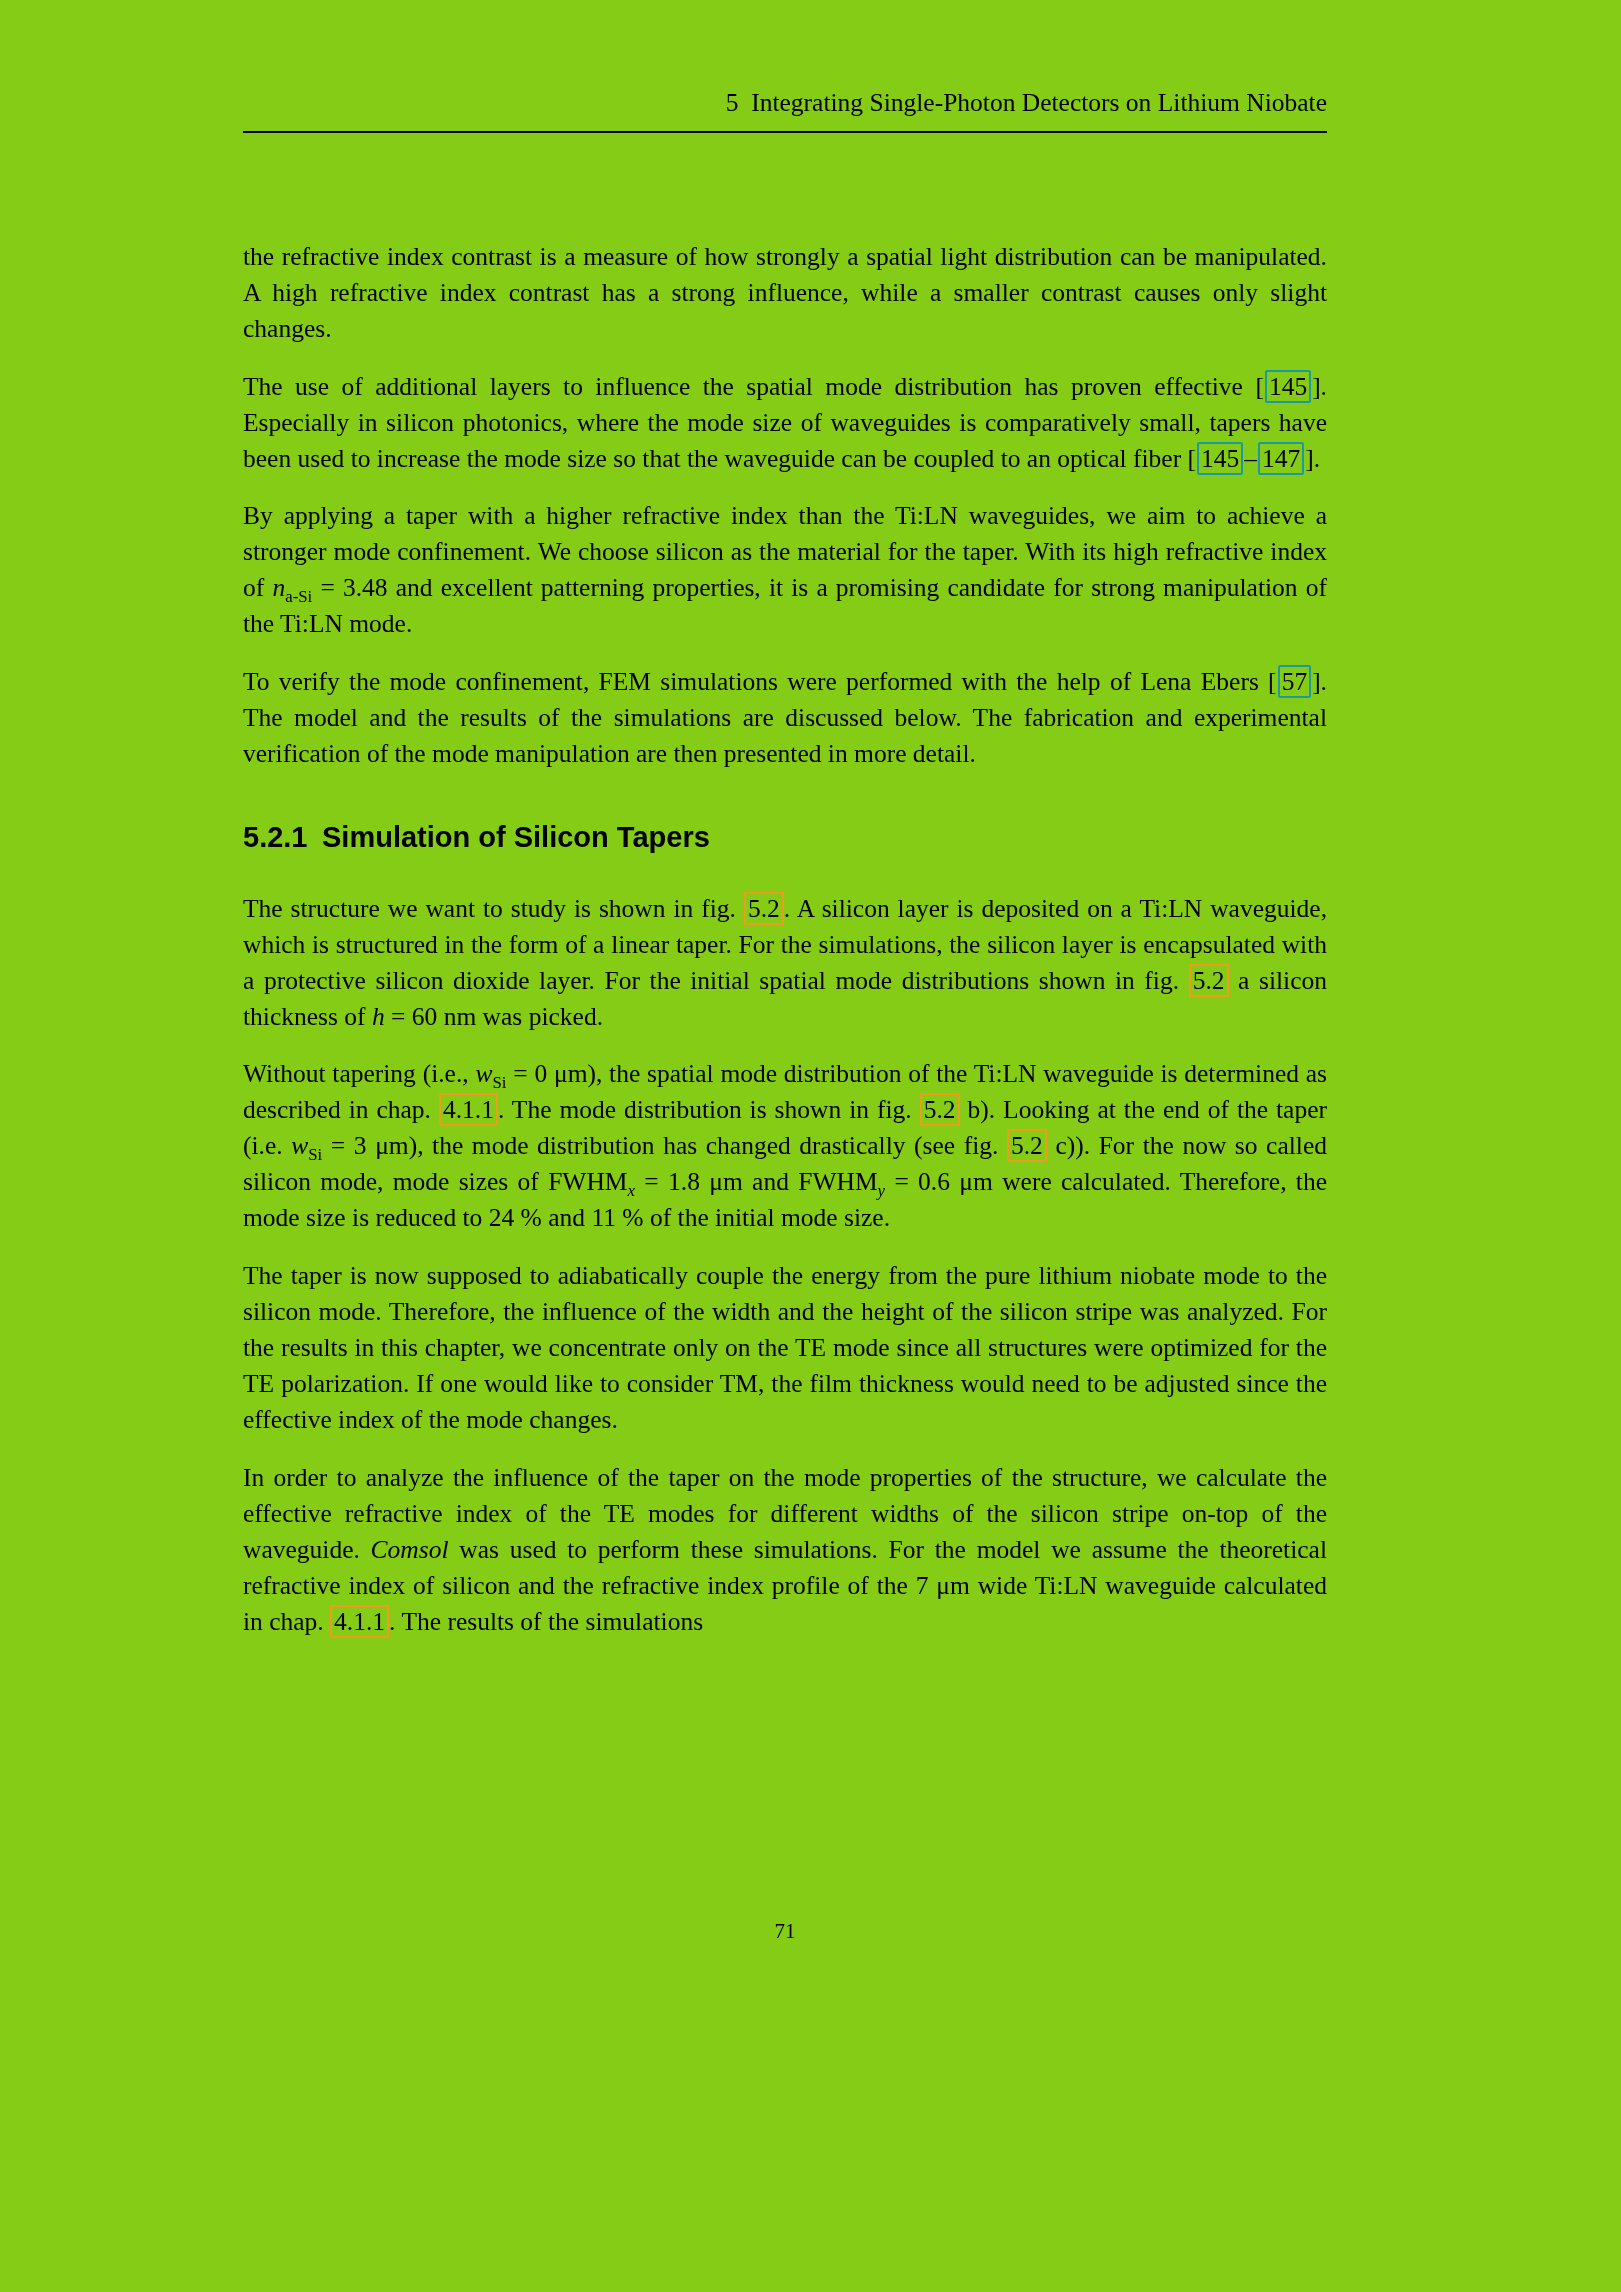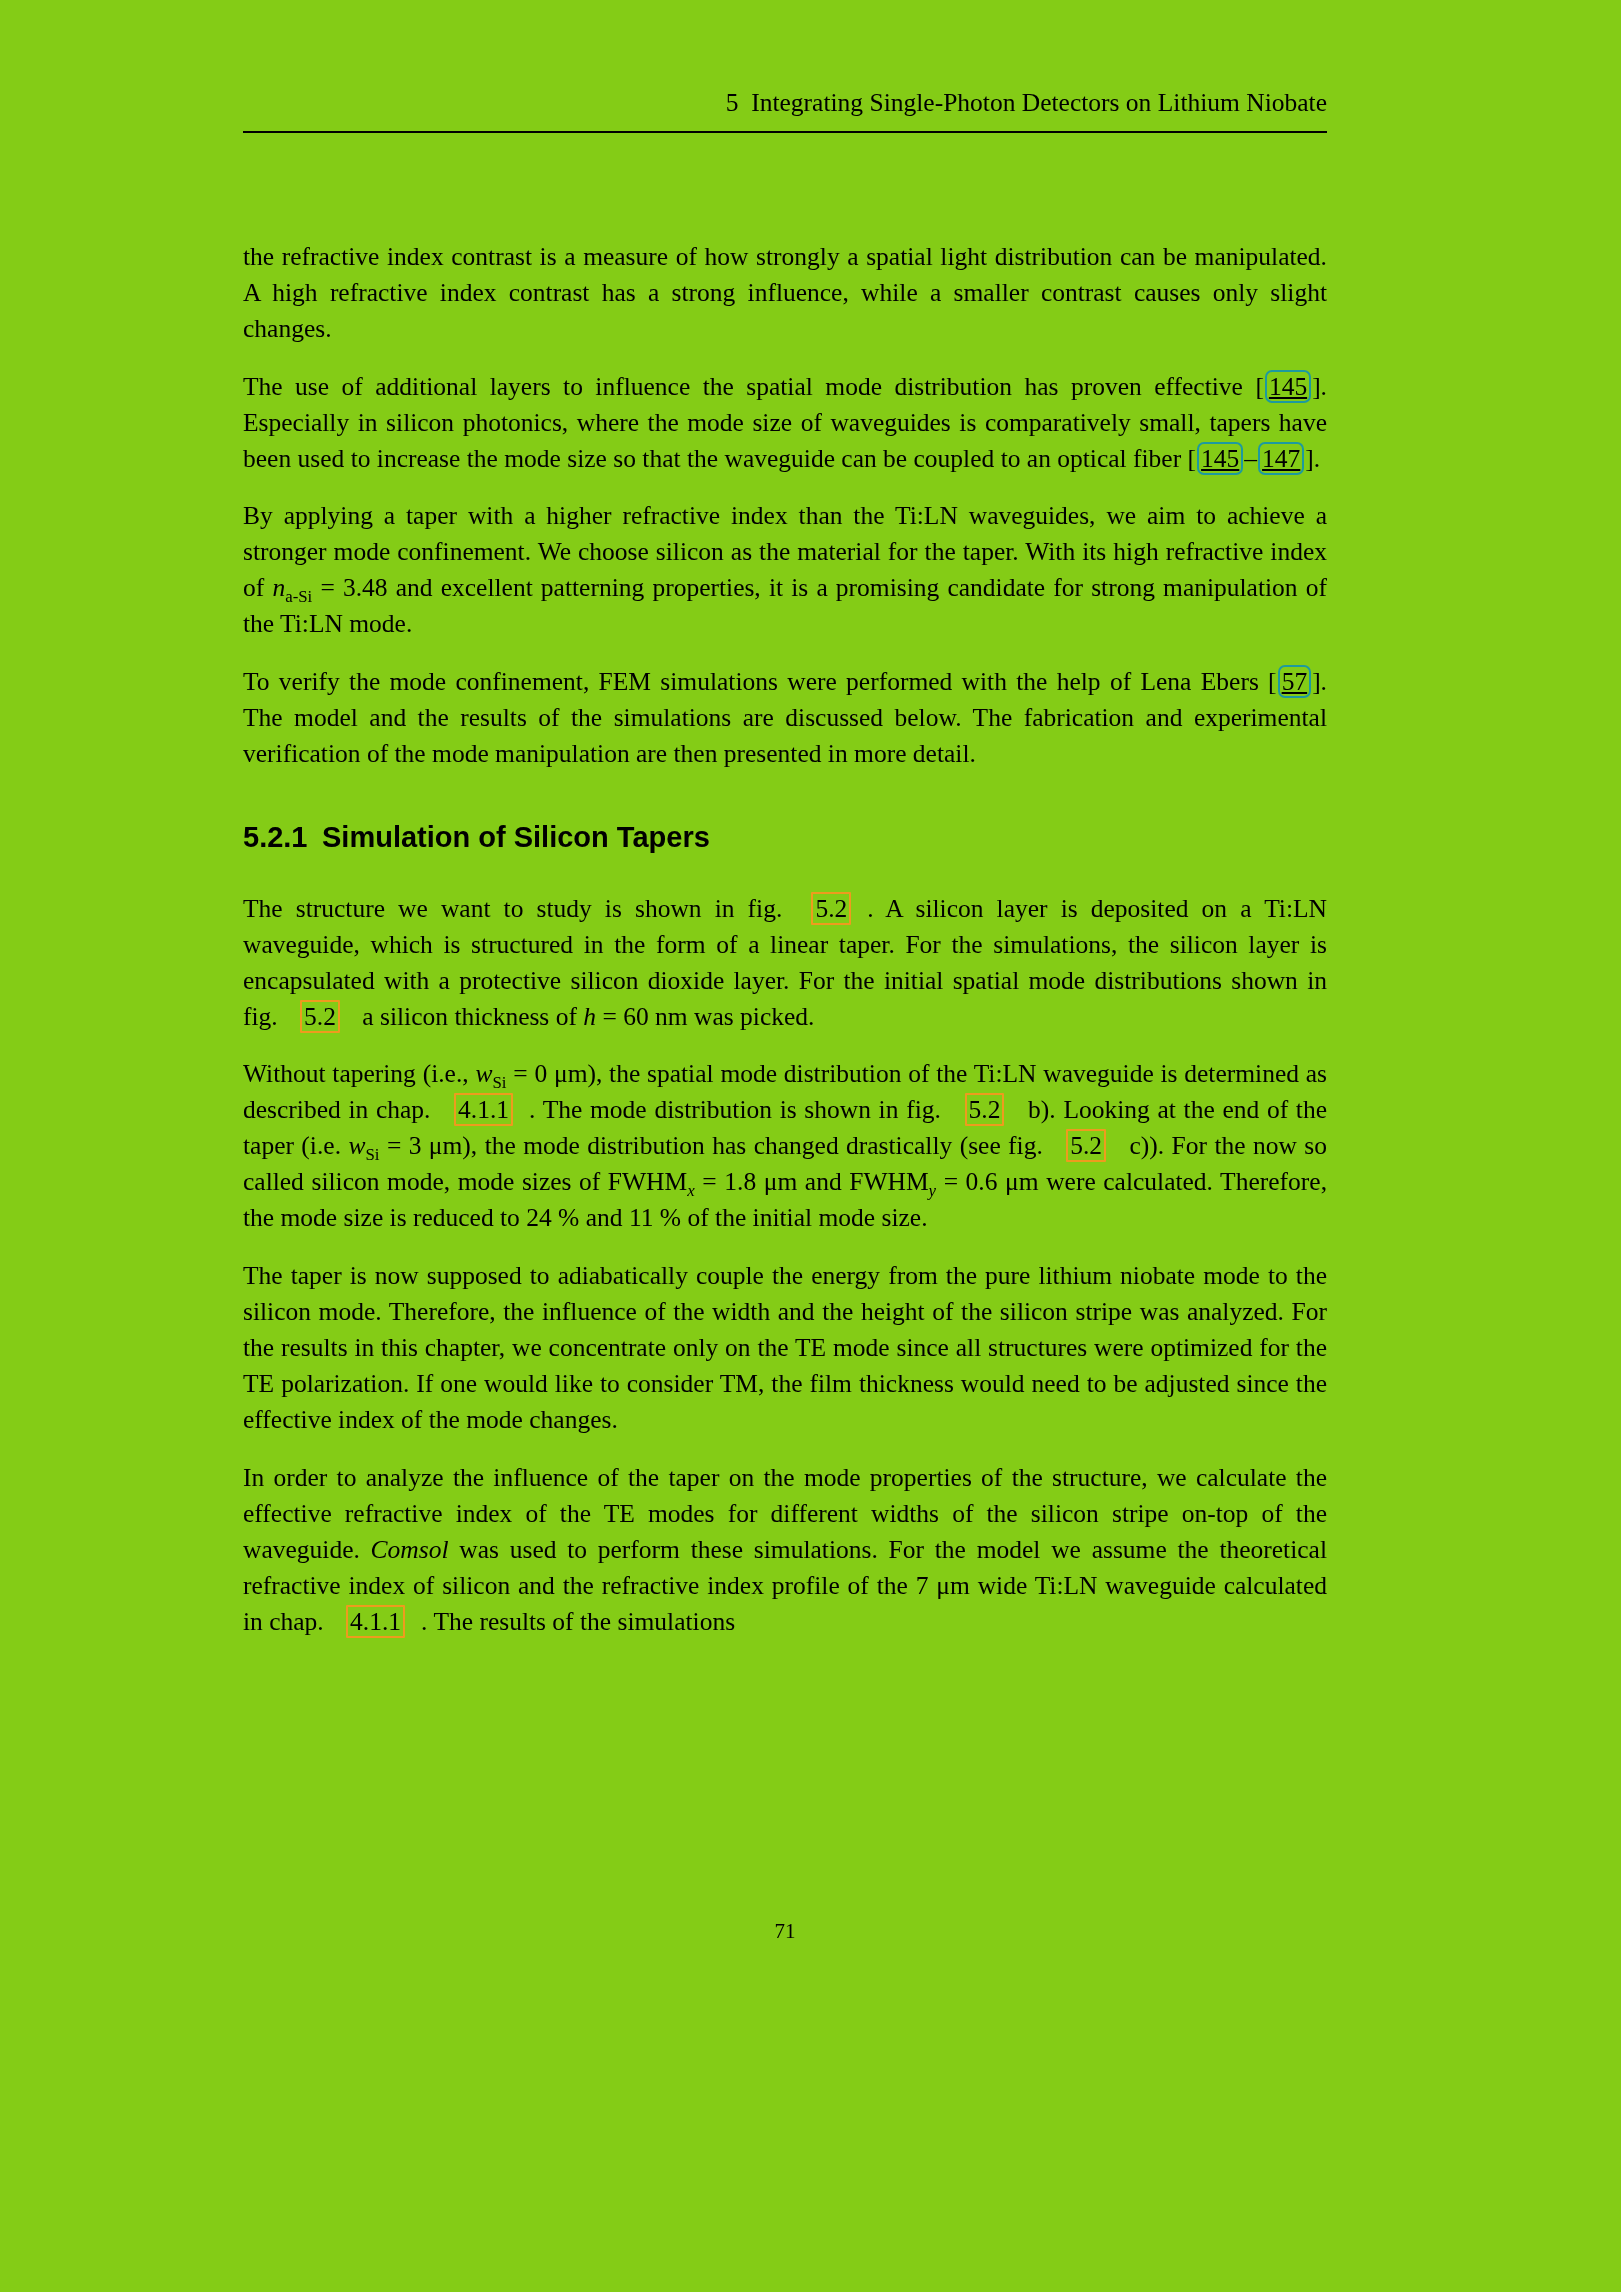--- a/index.html
+++ b/index.html
@@ -45,30 +45,29 @@
   .section-heading {
     font-family: "Liberation Sans", sans-serif;
     font-weight: bold;
     font-size: 29px;
     line-height: 37px;
     text-align: left;
     margin: 47px 0 35px 0;
   }
   .cite-box {
     border: 2px solid var(--cite-color, #1d9a9f);
-    border-radius: 7px;
+    border-radius: 2px;
     padding: 0 2px;
     margin: 0 1px;
-    text-decoration: underline;
   }
   .ref-box {
     border: 2px solid var(--ref-color, #ee9b1e);
     border-radius: 1px;
     padding: 0 2px;
-    margin: 0 16px;
+    margin: 0 0;
   }
   .t-italic { font-style: italic; }
   .t-math { font-style: italic; }
   sub.t-sub, sub.t-subi { font-size: 0.66em; line-height: 0; }
   sub.t-subi { font-style: italic; }
   .page-number {
     position: absolute;
     top: 1919px;
     left: 243px;
     width: 1084px;

